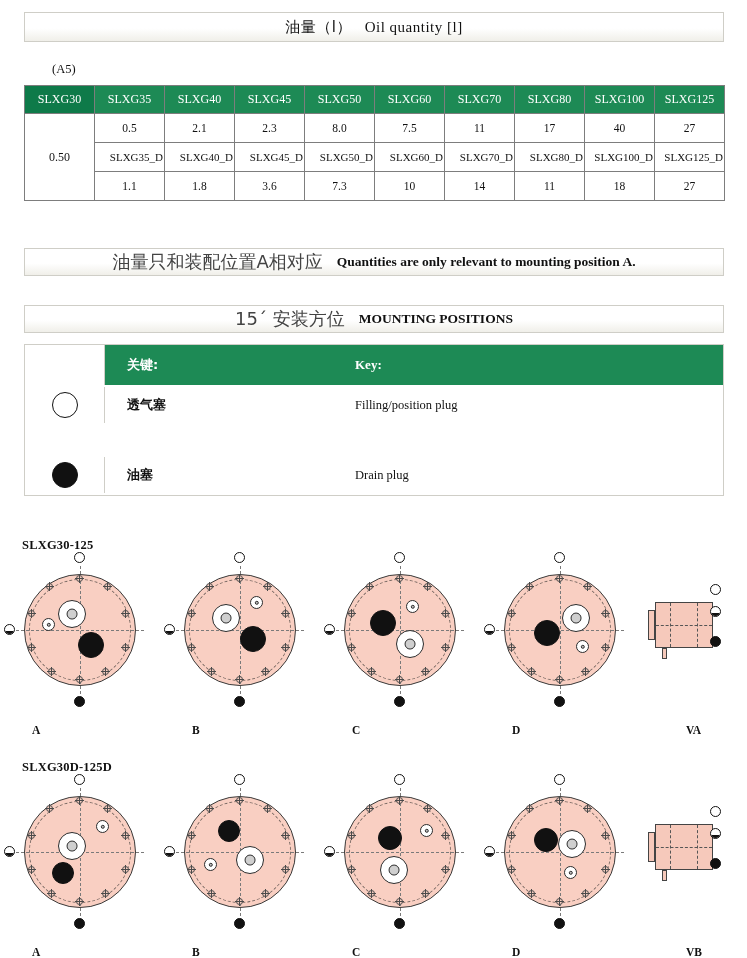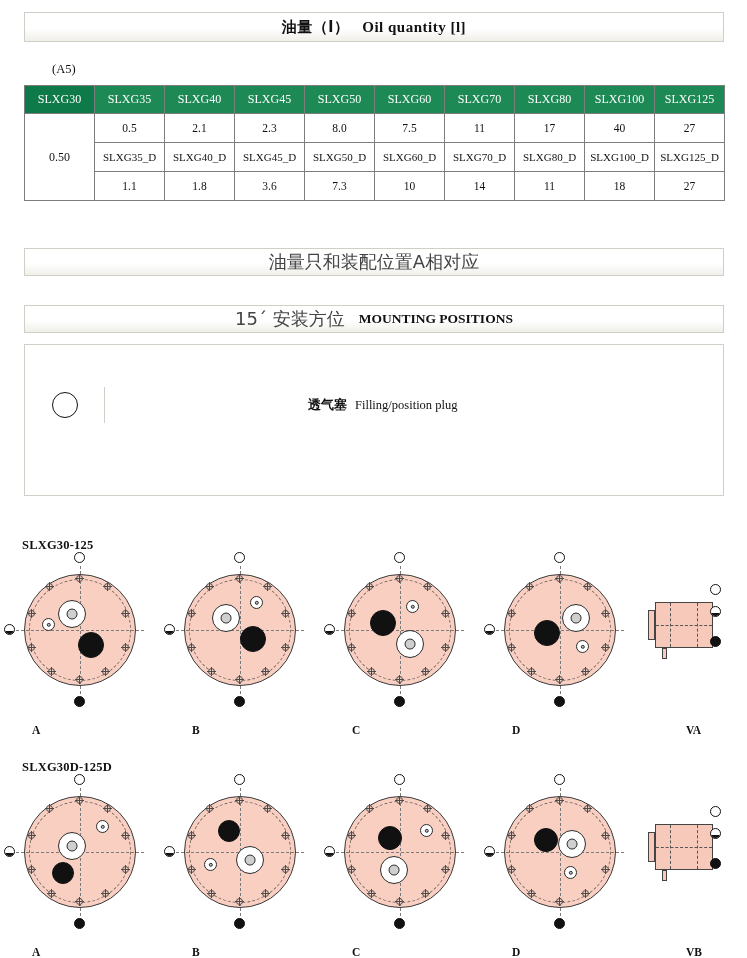--- a/index.html
+++ b/index.html
@@ -21,21 +21,21 @@
     position: absolute;
     background: linear-gradient(to bottom, #ffffff 0%, #ffffff 55%, #f0efe9 100%);
     border: 1px solid #cfcec7;
     box-sizing: border-box;
     display: flex;
     align-items: center;
     justify-content: center;
   }
   .bar-title {
     font-size: 15px;
-    font-weight: bold;
+    font-weight: normal;
     letter-spacing: 0.5px;
   }
   .bar-title .cn { font-family: "DejaVu Sans", sans-serif; font-size: 15px; }
 
   #title-bar {
     left: 24px; top: 12px; width: 700px; height: 30px;
   }
 
   
   #a5-label {
@@ -69,21 +69,21 @@
     color: #ffffff;
     font-size: 12px;
     height: 27px;
   }
   #oil-table thead th.first {
     background: #0e7a49;
   }
   #oil-table td.firstcol {
     font-size: 12px;
   }
-  #oil-table tr.r-code td { font-size: 11px; }
+  #oil-table tr.r-code td { font-size: 11px; text-align: right; }
 
   
   #note-bar {
     left: 24px; top: 248px; width: 700px; height: 28px;
   }
   #mount-bar {
     left: 24px; top: 305px; width: 700px; height: 28px;
   }
   .note-inner {
     display: flex;
@@ -134,21 +134,20 @@
   #key-head .k-cn { width: 220px; padding-left: 22px; font-family: "DejaVu Sans", sans-serif; }
   #key-head .k-en { padding-left: 8px; font-family: "Liberation Serif", serif; }
 
   .key-row {
     position: absolute;
     left: 0;
     width: 100%;
     height: 36px;
     display: flex;
     align-items: center;
-    text-align: right;
   }
   .key-row .symbol-cell {
     width: 80px;
     height: 100%;
     display: flex;
     align-items: center;
     justify-content: center;
     border-right: 1px solid #cfcec7;
     box-sizing: border-box;
   }
@@ -447,41 +446,56 @@
       <td>11</td>
       <td>18</td>
       <td>27</td>
     </tr>
   </tbody>
 </table>
 
 <div class="bar" id="note-bar">
   <div class="note-inner">
     <span class="note-cn">油量只和装配位置A相对应</span>
+    <span class="note-en">Quantities are only relevant to mounting position A.</span>
   </div>
 </div>
 
 <div class="bar" id="mount-bar">
   <div class="note-inner">
     <span class="note-cn">15´ 安装方位</span>
     <span class="note-en">MOUNTING POSITIONS</span>
   </div>
 </div>
 
 <div id="key-box">
+  <div id="key-head">
+    <div class="blank"></div>
+    <div class="greenpart">
+      <div class="k-cn">关键:</div>
+      <div class="k-en">Key:</div>
+    </div>
+  </div>
 
   <div class="key-row" style="top:42px;">
     <div class="symbol-cell">
       <span class="plug open"></span>
     </div>
     <div class="cn-cell">透气塞</div>
     <div class="en-cell">Filling/position plug</div>
   </div>
 
 
+  <div class="key-row" style="top:112px;">
+    <div class="symbol-cell">
+      <span class="plug full"></span>
+    </div>
+    <div class="cn-cell">油塞</div>
+    <div class="en-cell">Drain plug</div>
+  </div>
 </div>
 
 <div class="sec-head" id="sec1">SLXG30-125</div>
 
 <div class="diag-row" id="row1">
 
   <div class="gear-unit" style="left:0px;">
     <div class="housing">
       <div class="body"></div>
       <div class="inner-ring"></div>

